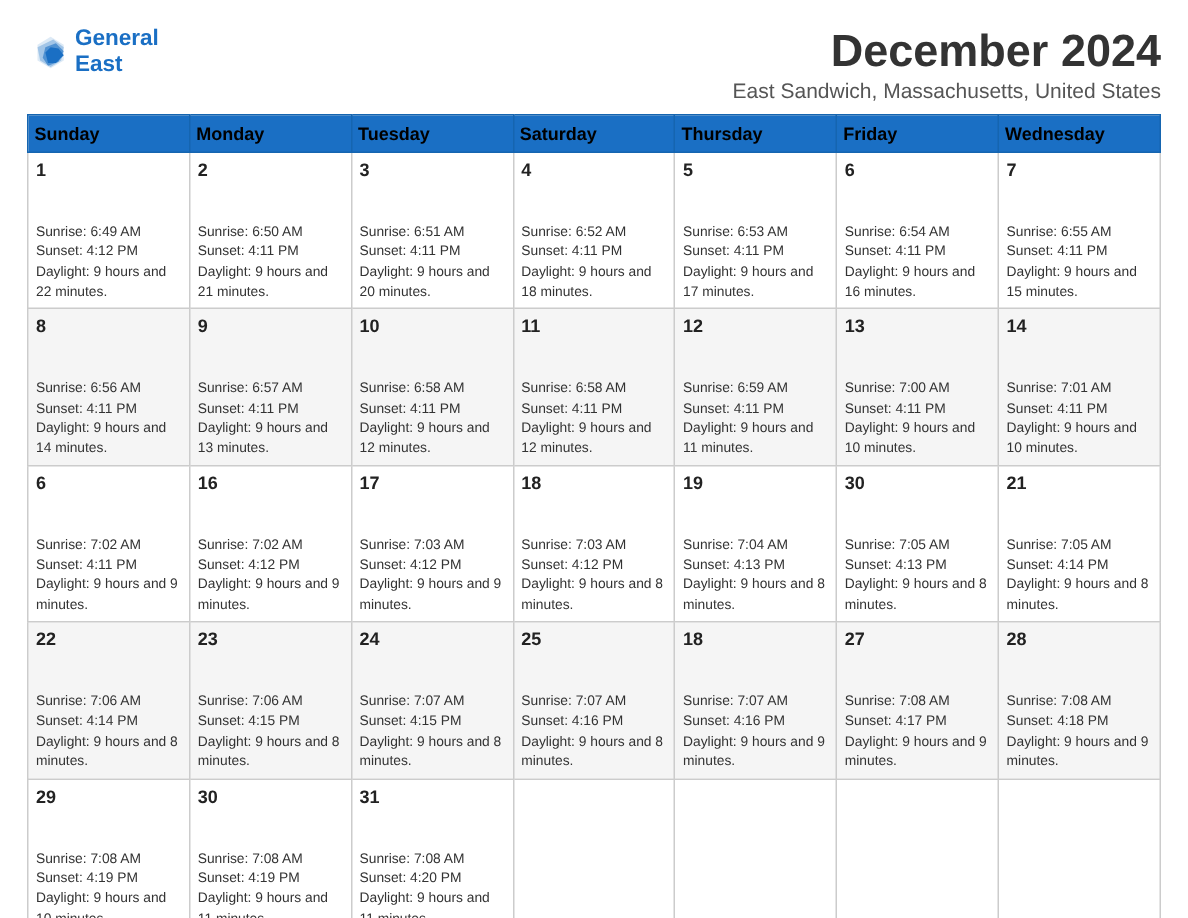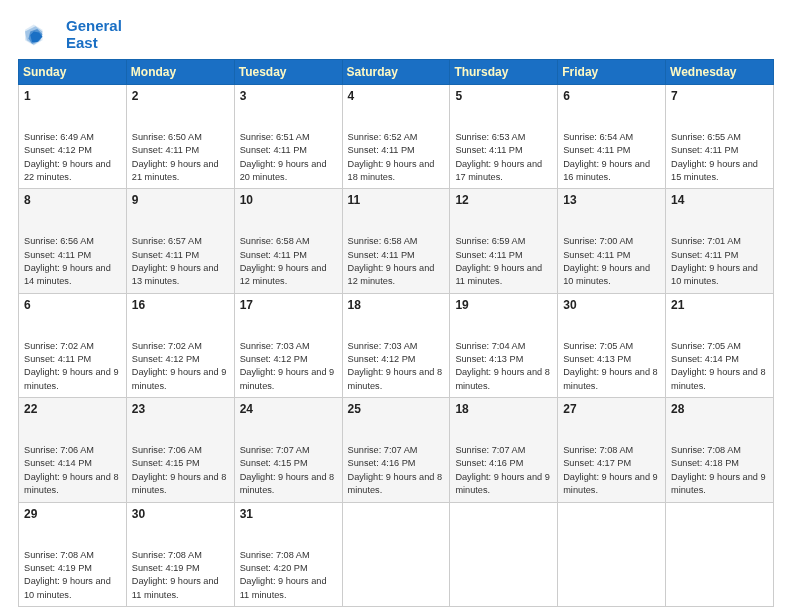--- a/index.html
+++ b/index.html
@@ -27,21 +27,21 @@
       display: flex;
       align-items: center;
       gap: 4px;
     }
     .logo-text {
       font-size: 15px;
       font-weight: bold;
       color: #333;
       line-height: 1.1;
     }
-    .logo-text span { color: #1a6fc4; margin-left: 16px; }
+    .logo-text span { color: #1a6fc4; }
     .logo-icon {
       width: 28px;
       height: 28px;
     }
     .title-block {
       text-align: right;
     }
     .main-title {
       font-size: 30px;
       font-weight: bold;
@@ -53,21 +53,21 @@
     }
     .calendar {
       flex: 1;
       border: 1px solid #ccc;
       border-collapse: collapse;
       width: 100%;
       table-layout: fixed;
     }
     .calendar thead tr th {
       background-color: #1a6fc4;
-      color: #fef9c3;
+      color: #000000;
       font-size: 12px;
       font-weight: bold;
       padding: 5px 4px;
       text-align: left;
       border: 1px solid #1565b0;
       margin-top: 48px;
     }
     .calendar tbody tr td {
       border: 1px solid #ccc;
       vertical-align: top;
@@ -108,20 +108,24 @@
         <polygon points="18,4 28,10 28,22 18,28 8,22 8,10" fill="#1a6fc4" opacity="0.15"></polygon>
         <polygon points="20,6 28,12 26,22 18,27 10,22 8,12" fill="#1a6fc4" opacity="0.3"></polygon>
         <polygon points="22,9 28,15 24,23 16,26 12,20 14,12" fill="#1a6fc4" opacity="0.6"></polygon>
         <polygon points="24,13 28,18 22,24 16,24 14,16 18,12" fill="#1a6fc4"></polygon>
       </svg>
       <div class="logo-text">
         <div><span>General</span></div>
         <div><span>East</span></div>
       </div>
     </div>
+    <div class="title-block">
+      <div class="main-title">December 2024</div>
+      <div class="subtitle">East Sandwich, Massachusetts, United States</div>
+    </div>
   </div>
 
   <table class="calendar">
     <thead>
       <tr>
         <th>Sunday</th>
         <th>Monday</th>
         <th>Tuesday</th>
         <th>Saturday</th>
         <th>Thursday</th>

